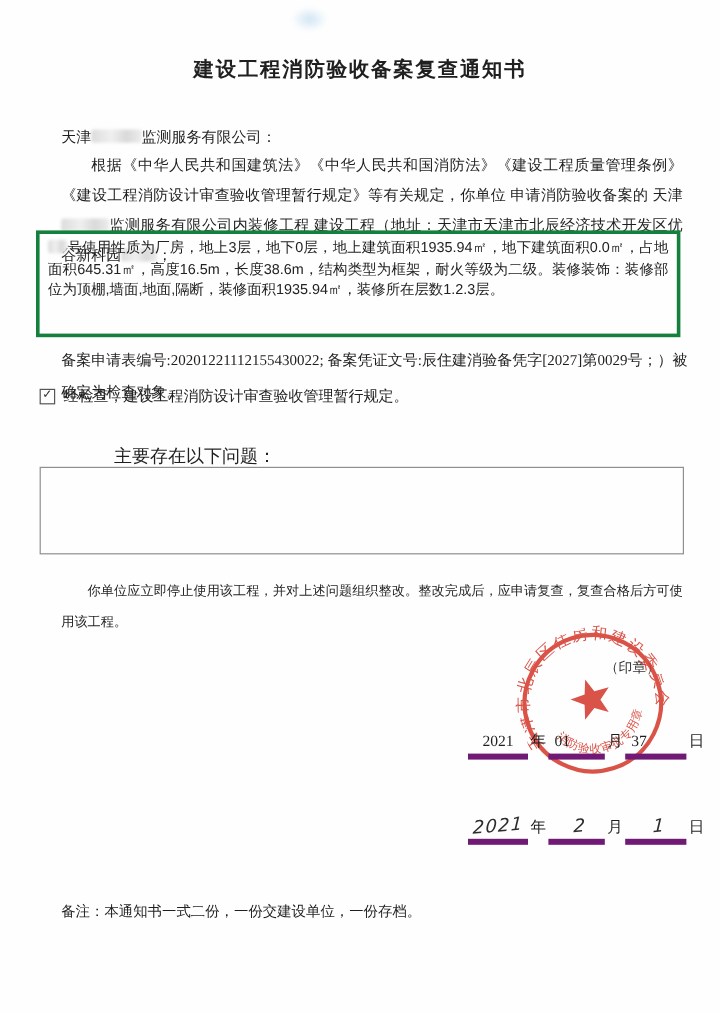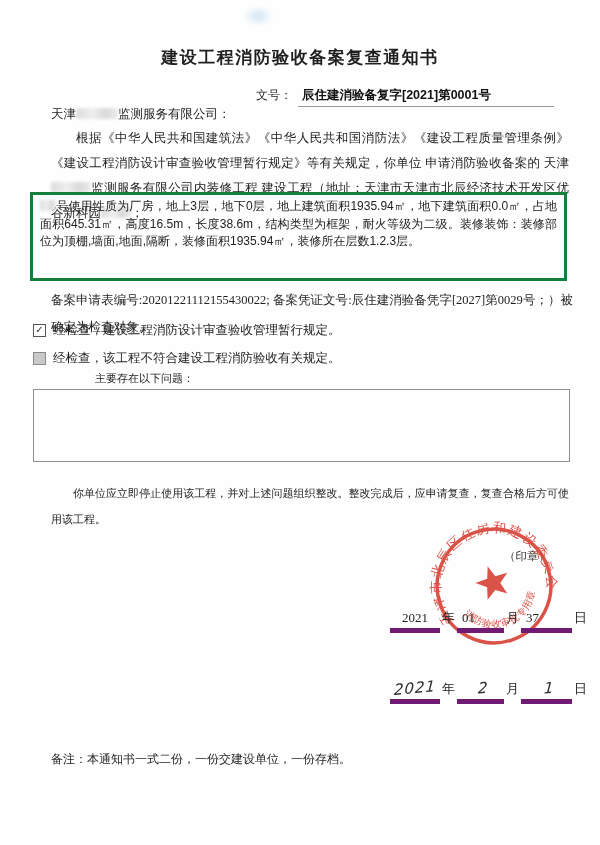--- a/index.html
+++ b/index.html
@@ -24,21 +24,21 @@
   .box1{left:30px;top:192px;width:537px;height:89px;border:3px solid #15803d;box-sizing:border-box;
         padding:3px 7px;font-family:"Liberation Sans","DejaVu Sans",sans-serif;
         font-size:12px;line-height:17.5px;color:#222;text-align:justify;}
   .para2{top:287px;left:51px;width:522px;font-size:12.5px;line-height:27px;text-align:justify;}
   .checkrow{left:33px;display:flex;align-items:center;font-size:12.5px;white-space:nowrap;}
   .checkrow .cb{width:11px;height:11px;border:1px solid #555;margin-right:7px;flex:0 0 auto;
                 font-size:10px;line-height:10px;text-align:center;color:#333;
                 font-family:"DejaVu Sans",sans-serif;}
   .checkrow .cb.empty{background:#c9c9c9;border-color:#8a8a8a;color:transparent;}
   .row1{top:322px;} .row2{top:350px;}
-  .problems{top:371px;left:95px;font-size:11px;}
+  .problems{top:371px;left:95px;font-size:15px;}
   .box2{left:33px;top:389px;width:537px;height:73px;border:1px solid #8f8f8f;box-sizing:border-box;}
   .para3{top:480px;left:51px;width:518px;font-size:11px;line-height:26px;
          text-indent:2em;text-align:justify;}
   .sealnote{top:549px;left:504px;font-size:11.5px;color:#333;text-align:center;}
   .seal{left:432px;top:524px;width:124px;height:124px;transform:rotate(-18deg);opacity:.88;}
   .dateline{top:609px;left:388px;font-size:13px;white-space:nowrap;}
   .dval{display:inline-block;text-align:center;border-bottom:5px solid #701a75;
         padding-bottom:2px;margin:0 2px;}
   .wy{width:50px;} .wm{width:42px;text-align:left;padding-left:5px;} .wd{width:46px;text-align:left;padding-left:5px;}
   .signrow{top:682px;left:51px;font-size:12.5px;white-space:nowrap;}
@@ -53,47 +53,40 @@
 </style>
 </head>
 <body>
 
 <div class="page">
 
   <div class="abs smudge"></div>
 
   <div class="abs title">建设工程消防验收备案复查通知书</div>
 
-  <div class="abs docno">
-    <span>文号：</span><span class="val">辰住建消验备复字[2021]第0001号</span>
-  </div>
 
   <div class="abs para1">
     <span>根据《中华人民共和国建筑法》《中华人民共和国消防法》《建设工程质量管理条例》《建设工程消防设计审查验收管理暂行规定》等有关规定，你单位 申请消防验收备案的 天津</span><span class="redact" style="width:40px"></span><span>监测服务有限公司内装修工程 建设工程（地址：天津市天津市北辰经济技术开发区优谷新科园</span><span class="redact" style="width:30px"></span><span>；</span>
   </div>
 
   <div class="abs salutation">
     <span>天津</span><span class="redact" style="width:42px"></span><span>监测服务有限公司：</span>
   </div>
 
   <div class="abs box1">
     <span class="redact" style="width:16px"></span><span>号使用性质为厂房，地上3层，地下0层，地上建筑面积1935.94㎡，地下建筑面积0.0㎡，占地面积645.31㎡，高度16.5m，长度38.6m，结构类型为框架，耐火等级为二级。装修装饰：装修部位为顶棚,墙面,地面,隔断，装修面积1935.94㎡，装修所在层数1.2.3层。</span>
   </div>
 
   <div class="abs para2">备案申请表编号:20201221112155430022; 备案凭证文号:辰住建消验备凭字[2027]第0029号；）被确定为检查对象。</div>
 
   <div class="abs checkrow row1">
     <span class="cb">✓</span>
     <span>经检查，建设工程消防设计审查验收管理暂行规定。</span>
   </div>
 
-  <div class="abs checkrow row2">
-    <span class="cb empty"></span>
-    <span>经检查，该工程不符合建设工程消防验收有关规定。</span>
-  </div>
 
   <div class="abs problems">主要存在以下问题：</div>
 
   <div class="abs box2"></div>
 
   <div class="abs para3">你单位应立即停止使用该工程，并对上述问题组织整改。整改完成后，应申请复查，复查合格后方可使用该工程。</div>
 
   <div class="abs sealnote">（印章）</div>
 
   <div class="abs seal">

